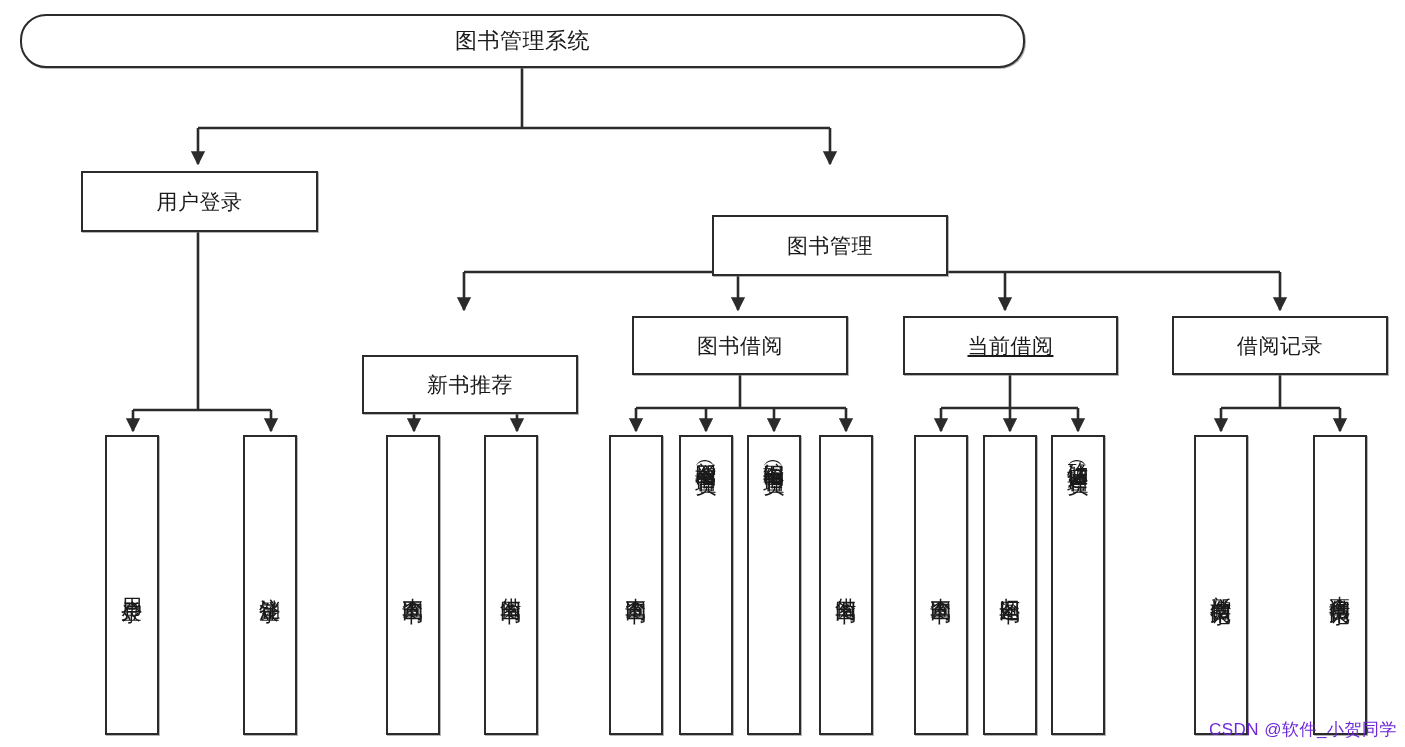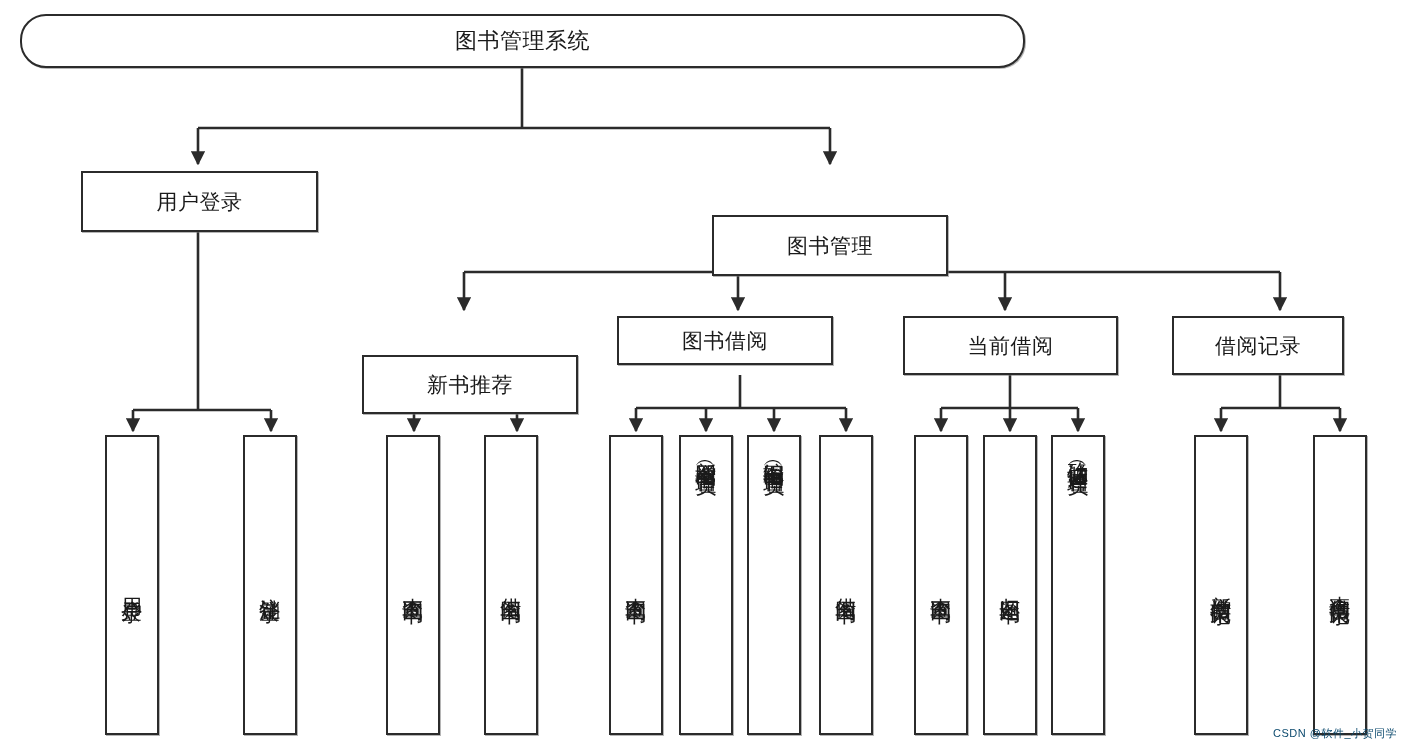--- a/index.html
+++ b/index.html
@@ -66,22 +66,22 @@
     white-space: nowrap;
   }
   .node.v.center {
     align-items: center;
     padding-top: 0;
   }
   .watermark {
     position: absolute;
     right: 8px;
     bottom: 6px;
-    font-size: 11px;
-    color: #0c4a6e;
+    font-size: 17px;
+    color: #6d28d9;
     white-space: nowrap;
     z-index: 5;
     letter-spacing: 0.5px;
   }
 </style>
 </head>
 <body>
 
 <div id="canvas">
 
@@ -144,29 +144,29 @@
   </div>
 
   <div class="node h" style="left:712px; top:171px; width:236px; height:61px;margin-top:44px;">
     <span class="label">图书管理</span>
   </div>
 
   <div class="node h" style="left:362px; top:316px; width:216px; height:59px;margin-top:39px;">
     <span class="label">新书推荐</span>
   </div>
 
-  <div class="node h" style="left:617px; top:316px; width:216px; height:49px;">
+  <div class="node h" style="left:632px; top:316px; width:216px; height:59px;">
     <span class="label">图书借阅</span>
   </div>
 
-  <div class="node h" style="left:903px; top:316px; width:215px; height:59px;">
+  <div class="node h" style="left:903px; top:316px; width:215px; height:59px;text-decoration:underline;">
     <span class="label">当前借阅</span>
   </div>
 
-  <div class="node h" style="left:1172px; top:316px; width:172px; height:59px;">
+  <div class="node h" style="left:1172px; top:316px; width:216px; height:59px;">
     <span class="label">借阅记录</span>
   </div>
 
   <div class="node v center" style="left:105px; top:435px; width:54px; height:300px;">
     <span class="label">用户登录</span>
   </div>
 
   <div class="node v center" style="left:243px; top:435px; width:54px; height:300px;">
     <span class="label">注销登录</span>
   </div>

